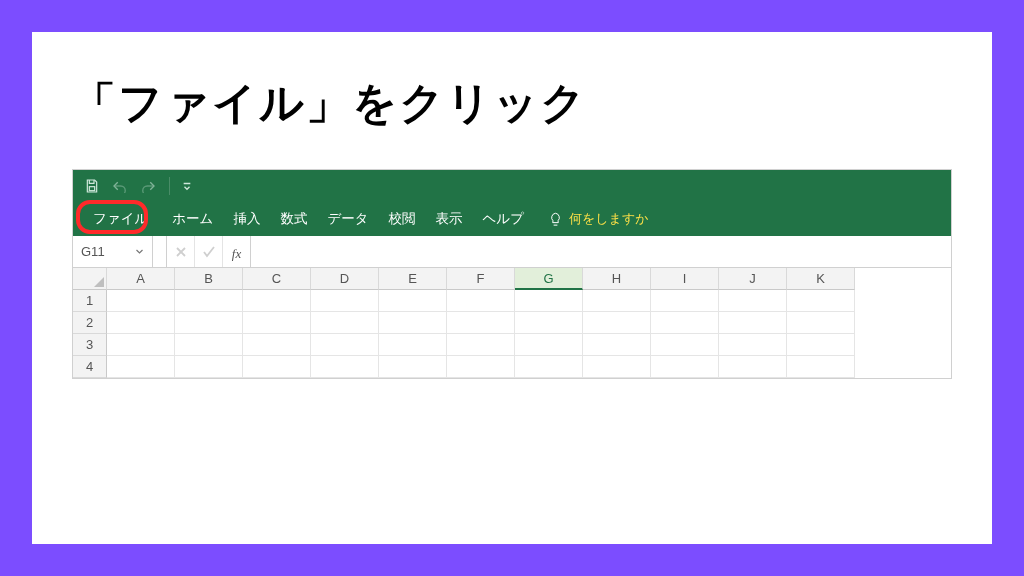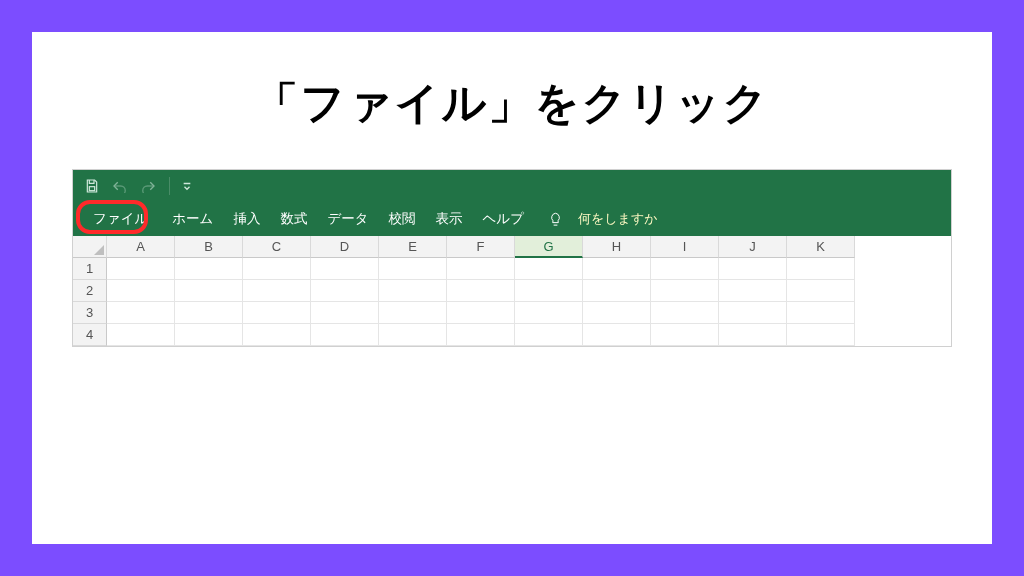--- a/index.html
+++ b/index.html
@@ -1,30 +1,30 @@
 <!DOCTYPE html>
 <html><head>
 <meta charset="utf-8">
 <style>
   * { box-sizing: border-box; margin: 0; padding: 0; }
   html, body { width: 1024px; height: 576px; font-family: "Yu Gothic", "Meiryo", sans-serif; }
   body { background: #7c4dff; display: flex; align-items: center; justify-content: center; }
   .stage { width: 960px; height: 512px; background: #fff; position: relative; padding: 24px 40px 40px; }
-  .headline { font-size: 44px; font-weight: 600; letter-spacing: 2px; text-align: center; margin: 18px 0 36px; }
+  .headline { font-size: 44px; font-weight: 600; letter-spacing: 2px; text-align: left; margin: 18px 0 36px; }
   .app { border: 1px solid #d0d0d0; width: 100%; background: #fff; overflow: hidden; }
   .qa-bar { background: #217346; height: 32px; display: flex; align-items: center; gap: 10px; padding: 0 10px; color: #cfe8db; }
   .qa-icon { width: 18px; height: 18px; display: flex; align-items: center; justify-content: center; }
   .qa-icon svg { stroke: #cfe8db; }
   .qa-sep { width: 1px; height: 18px; background: rgba(255,255,255,0.18); margin: 0 2px; }
   .qa-caret { width: 10px; height: 18px; display:flex; align-items:center; }
   .tabs { background: #217346; height: 34px; display: flex; align-items: center; padding: 0 6px; position: relative; }
   .tab { color: #fff; font-size: 13.5px; padding: 6px 10px; cursor: pointer; white-space: nowrap; }
   .tab.file { padding: 9px 14px; }
   .highlight-ring { position: absolute; left: 3px; top: -2px; width: 72px; height: 34px; border: 4px solid #ff2a2a; border-radius: 14px; pointer-events: none; }
-  .tell-me { display: flex; align-items: center; gap: 15px; color: #fef9c3; font-size: 13px; margin-left: 14px; }
+  .tell-me { display: flex; align-items: center; gap: 6px; color: #fde047; font-size: 13px; margin-left: 14px; }
   .tell-me svg { stroke: #fff; }
   .fbar { height: 32px; border-bottom: 1px solid #d0d0d0; display: flex; align-items: stretch; background: #fff; font-size: 13px; color: #666; }
   .name-box { width: 80px; border-right: 1px solid #d0d0d0; display: flex; align-items: center; padding: 0 8px; gap: 4px; color:#555; }
   .name-box .caret { margin-left:auto; }
   .fbar-gap { width: 14px; border-right: 1px solid #d0d0d0; }
   .fbar-btn { width: 28px; display:flex; align-items:center; justify-content:center; border-right: 1px solid #e4e4e4; color:#bdbdbd; }
   .fx-label { width: 28px; display:flex; align-items:flex-end; justify-content:center; font-style: italic; font-family: serif; color:#555; padding-bottom:5px; border-right:1px solid #d0d0d0; }
   .fx-input { flex:1; }
   .grid { display: grid; grid-template-columns: 34px repeat(11, 68px); font-size: 13px; color: #555; background:#fff; }
   .hdr { background: #f3f3f3; border-right: 1px solid #d9d9d9; border-bottom: 1px solid #c9c9c9; height: 22px; display:flex; align-items:center; justify-content:center; position: relative; }
@@ -83,20 +83,43 @@
       <div class="tab">ヘルプ</div>
       <div class="tell-me">
         <svg width="15" height="15" viewBox="0 0 24 24" fill="none" stroke-width="1.6">
           <path d="M12 2a7 7 0 0 1 4 12l.5 3h-9l.5-3A7 7 0 0 1 12 2z"></path>
             <path d="M9 21h6"></path>
         </svg>
         <span>何をしますか</span>
       </div>
     </div>
 
+    <div class="fbar">
+      <div class="name-box">
+        <span>G11</span>
+        <span class="caret">
+          <svg width="9" height="9" viewBox="0 0 12 12" fill="none" stroke-width="1.6">
+              <path d="M2 4l4 4 4-4"></path>
+            </svg>
+        </span>
+      </div>
+      <div class="fbar-gap"></div>
+      <div class="fbar-btn">
+        <svg width="12" height="12" viewBox="0 0 12 12" stroke="#cfcfcf" stroke-width="1.8">
+            <path d="M2 2l8 8M10 2l-8 8"></path>
+          </svg>
+      </div>
+      <div class="fbar-btn">
+        <svg width="14" height="12" viewBox="0 0 14 12" stroke="#cfcfcf" stroke-width="1.8" fill="none">
+            <path d="M2 6l3 4 7-9"></path>
+          </svg>
+      </div>
+      <div class="fx-label">fx</div>
+      <div class="fx-input"></div>
+    </div>
 
     <div class="grid" id="grid">
         <div class="hdr corner"></div>
         <div class="hdr">A</div>
         <div class="hdr">B</div>
         <div class="hdr">C</div>
         <div class="hdr">D</div>
         <div class="hdr">E</div>
         <div class="hdr">F</div>
         <div class="hdr active-col">G</div>

